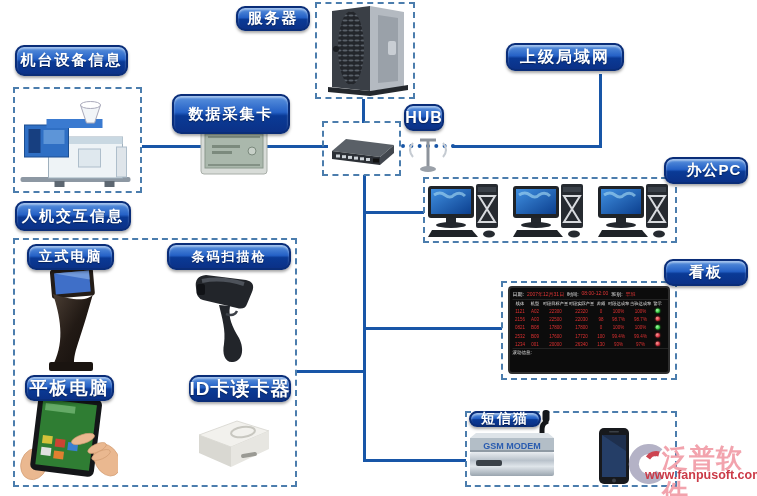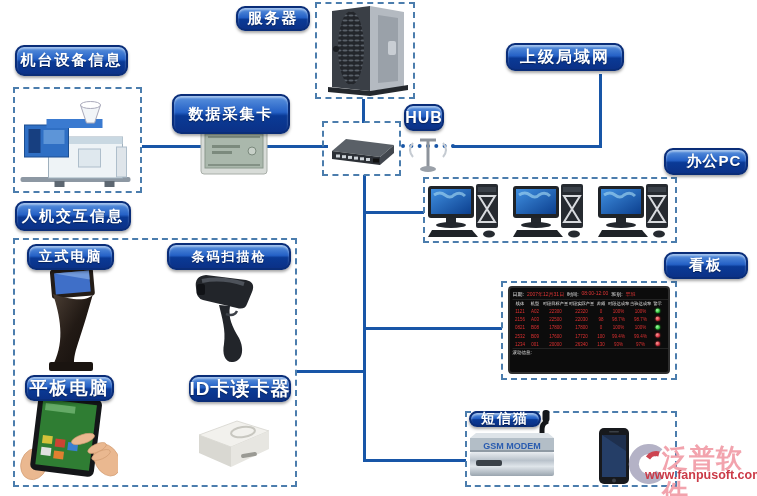--- a/index.html
+++ b/index.html
@@ -349,33 +349,33 @@
     </div>
   <div class="pill" style="left:172px;top:94px;width:118px;height:40px;font-size:15px;">
       <span>数据采集卡</span>
     </div>
   <div class="pill" style="left:404px;top:104px;width:40px;height:27px;font-size:16px;letter-spacing:1px;">
       <span>HUB</span>
     </div>
   <div class="pill" style="left:506px;top:43px;width:118px;height:28px;font-size:16px;">
       <span>上级局域网</span>
     </div>
-  <div class="pill" style="left:664px;top:148px;width:84px;height:27px;font-size:15px;letter-spacing:1px;padding-left:16px;">
+  <div class="pill" style="left:664px;top:157px;width:84px;height:27px;font-size:15px;letter-spacing:1px;padding-left:16px;">
       <span>办公PC</span>
     </div>
   <div class="pill" style="left:15px;top:201px;width:116px;height:30px;font-size:15px;">
       <span>人机交互信息</span>
     </div>
   <div class="pill" style="left:27px;top:244px;width:87px;height:26px;font-size:14px;">
       <span>立式电脑</span>
     </div>
   <div class="pill" style="left:167px;top:243px;width:124px;height:27px;font-size:13px;">
       <span>条码扫描枪</span>
     </div>
-  <div class="pill" style="left:664px;top:252px;width:84px;height:27px;font-size:15px;">
+  <div class="pill" style="left:664px;top:259px;width:84px;height:27px;font-size:15px;">
       <span>看板</span>
     </div>
   <div class="pill" style="left:25px;top:375px;width:89px;height:26px;font-size:18px;">
       <span>平板电脑</span>
     </div>
   <div class="pill" style="left:189px;top:375px;width:102px;height:27px;font-size:19px;letter-spacing:1px;">
       <span>ID卡读卡器</span>
     </div>
   <div class="pill" style="left:469px;top:411px;width:72px;height:16px;font-size:14px;">
       <span>短信猫</span>

